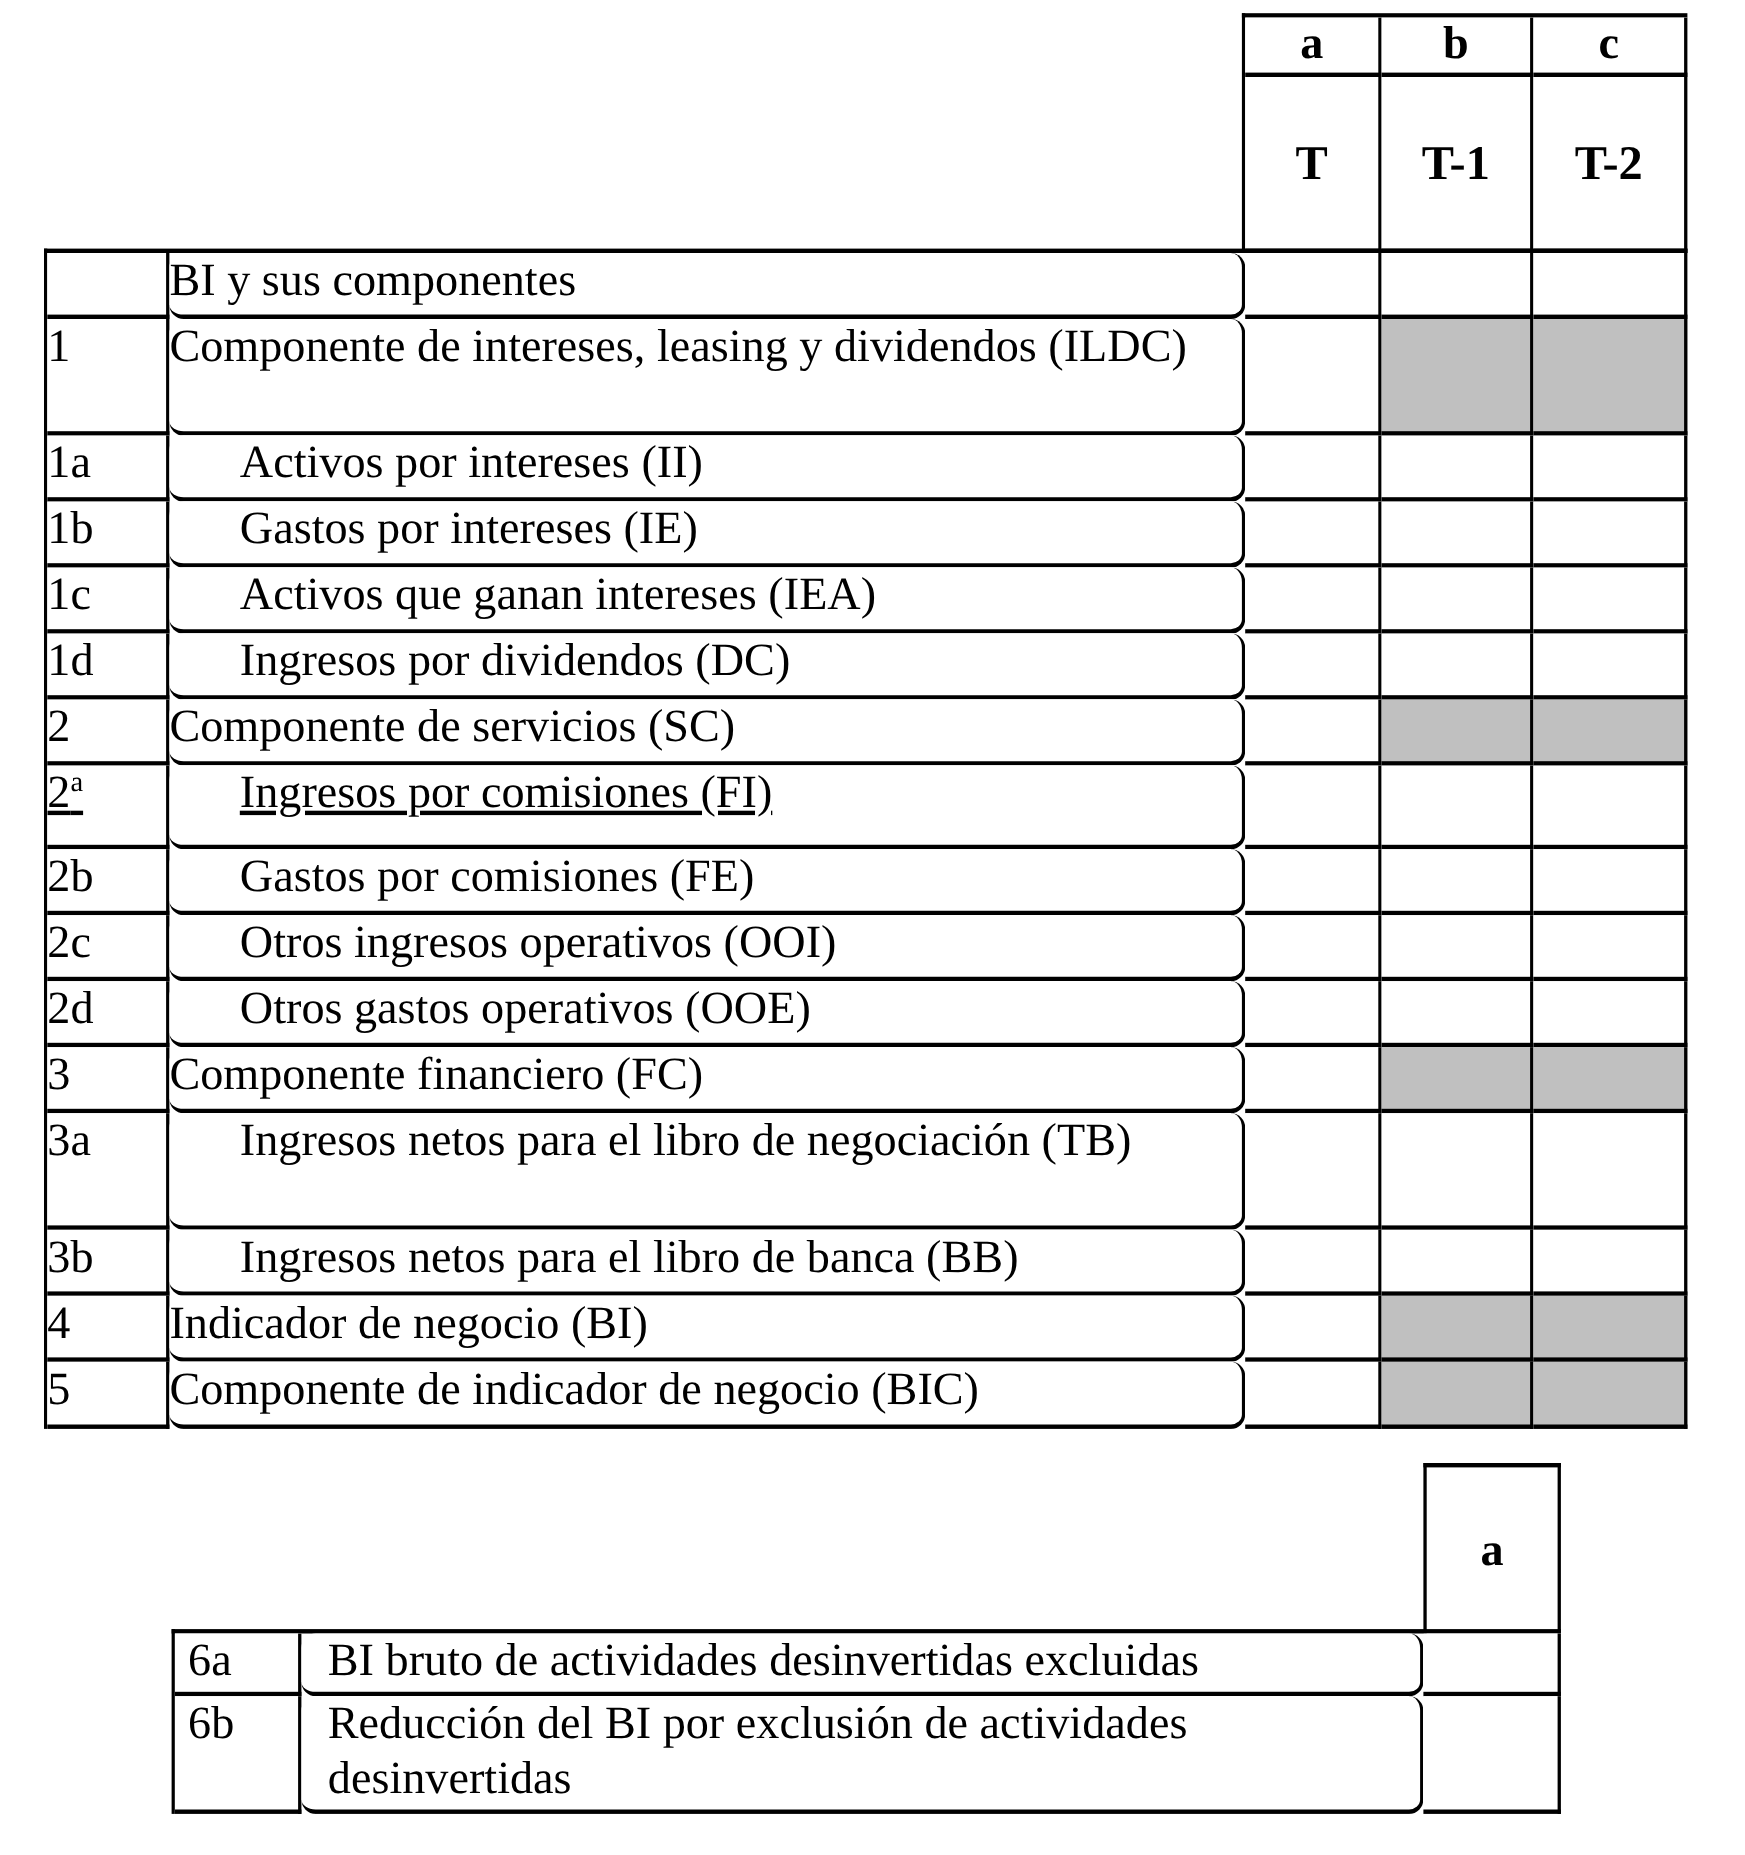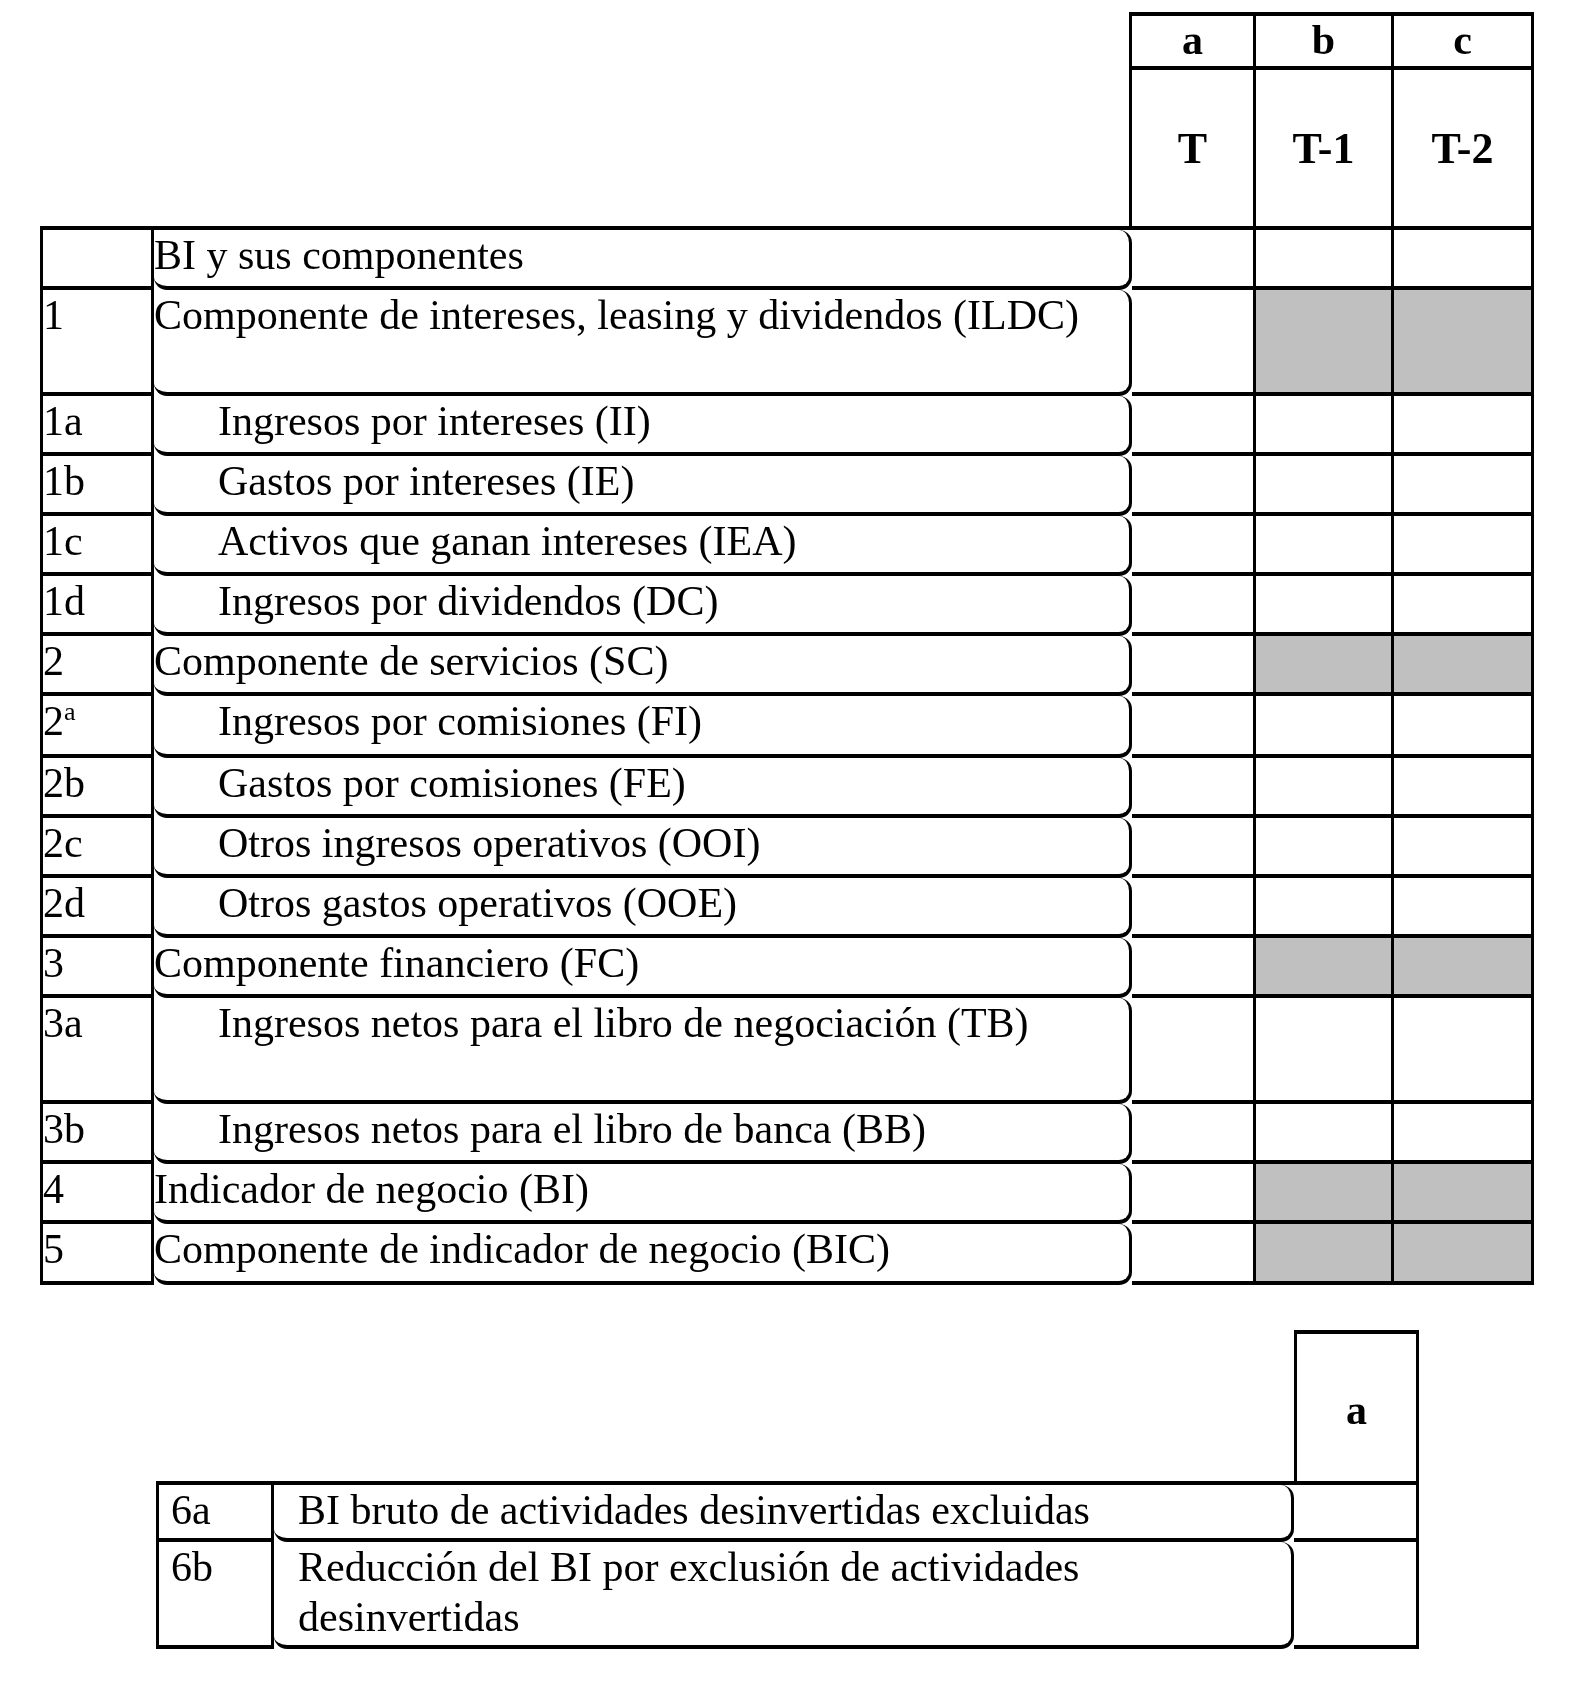--- a/index.html
+++ b/index.html
@@ -49,21 +49,21 @@
   
   .main-table { left: 40px; top: 226px; }
   .main-table td { font-size: 42px; line-height: 50px; padding-top: 3px; }
   td.num-cell { padding-left: 14px; }
   td.num-cell sup { font-size: 26px; line-height: 0; }
   td.label-cell { padding-left: 10px; border-radius: 13px; }
   td.label-cell.sub { padding-left: 64px; }
   td.value-cell.shade { background: var(--shaded-cell); }
   tr.h60 td { height: 60px; }
   tr.h61 td { height: 61px; }
-  tr.h62 td { height: 62px; }
+  tr.h62 td { height: 76px; text-decoration: underline; }
   tr.h106 td { height: 106px; }
   
   .divested-header-cell {
     position: absolute;
     left: 1294px; top: 1330px;
     width: 125px; height: 155px;
     box-sizing: border-box;
     border-top: 4px solid var(--border);
     border-left: 3px solid var(--border);
     border-right: 3px solid var(--border);
@@ -121,21 +121,21 @@
     </tr>
     <tr class="h106">
       <td class="num-cell">1</td>
       <td class="label-cell">Componente de intereses, leasing y dividendos (ILDC)</td>
       <td class="value-cell"></td>
       <td class="value-cell shade"></td>
       <td class="value-cell shade"></td>
     </tr>
     <tr class="h60">
       <td class="num-cell">1a</td>
-      <td class="label-cell sub">Ingresos por intereses (II)</td>
+      <td class="label-cell sub">Activos por intereses (II)</td>
       <td class="value-cell"></td>
       <td class="value-cell"></td>
       <td class="value-cell"></td>
     </tr>
     <tr class="h60">
       <td class="num-cell">1b</td>
       <td class="label-cell sub">Gastos por intereses (IE)</td>
       <td class="value-cell"></td>
       <td class="value-cell"></td>
       <td class="value-cell"></td>

